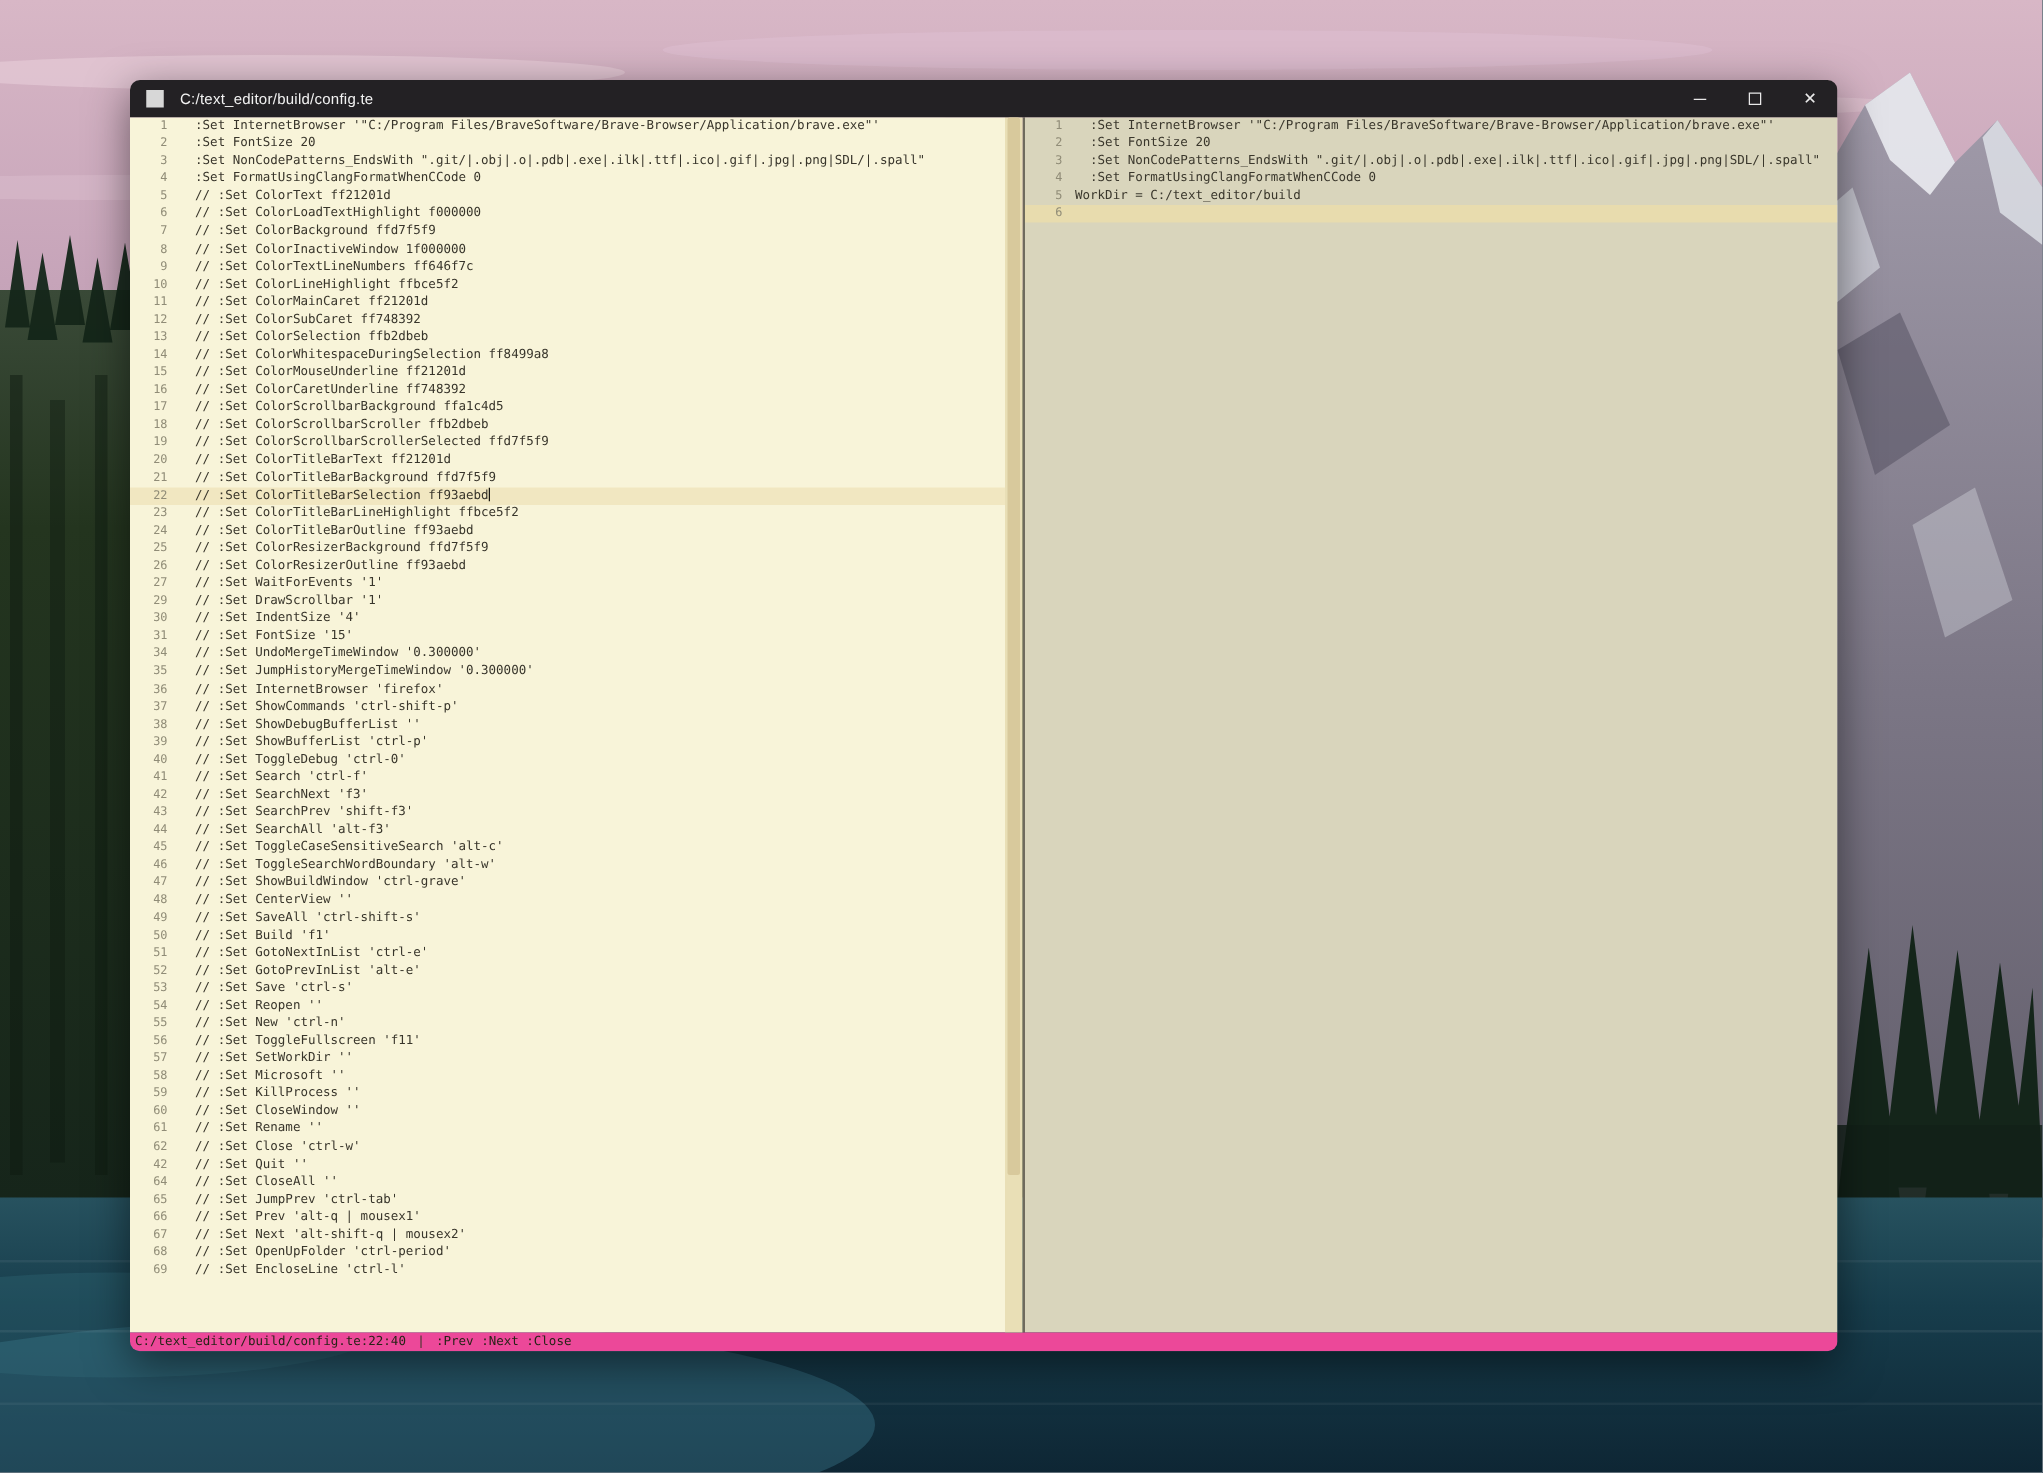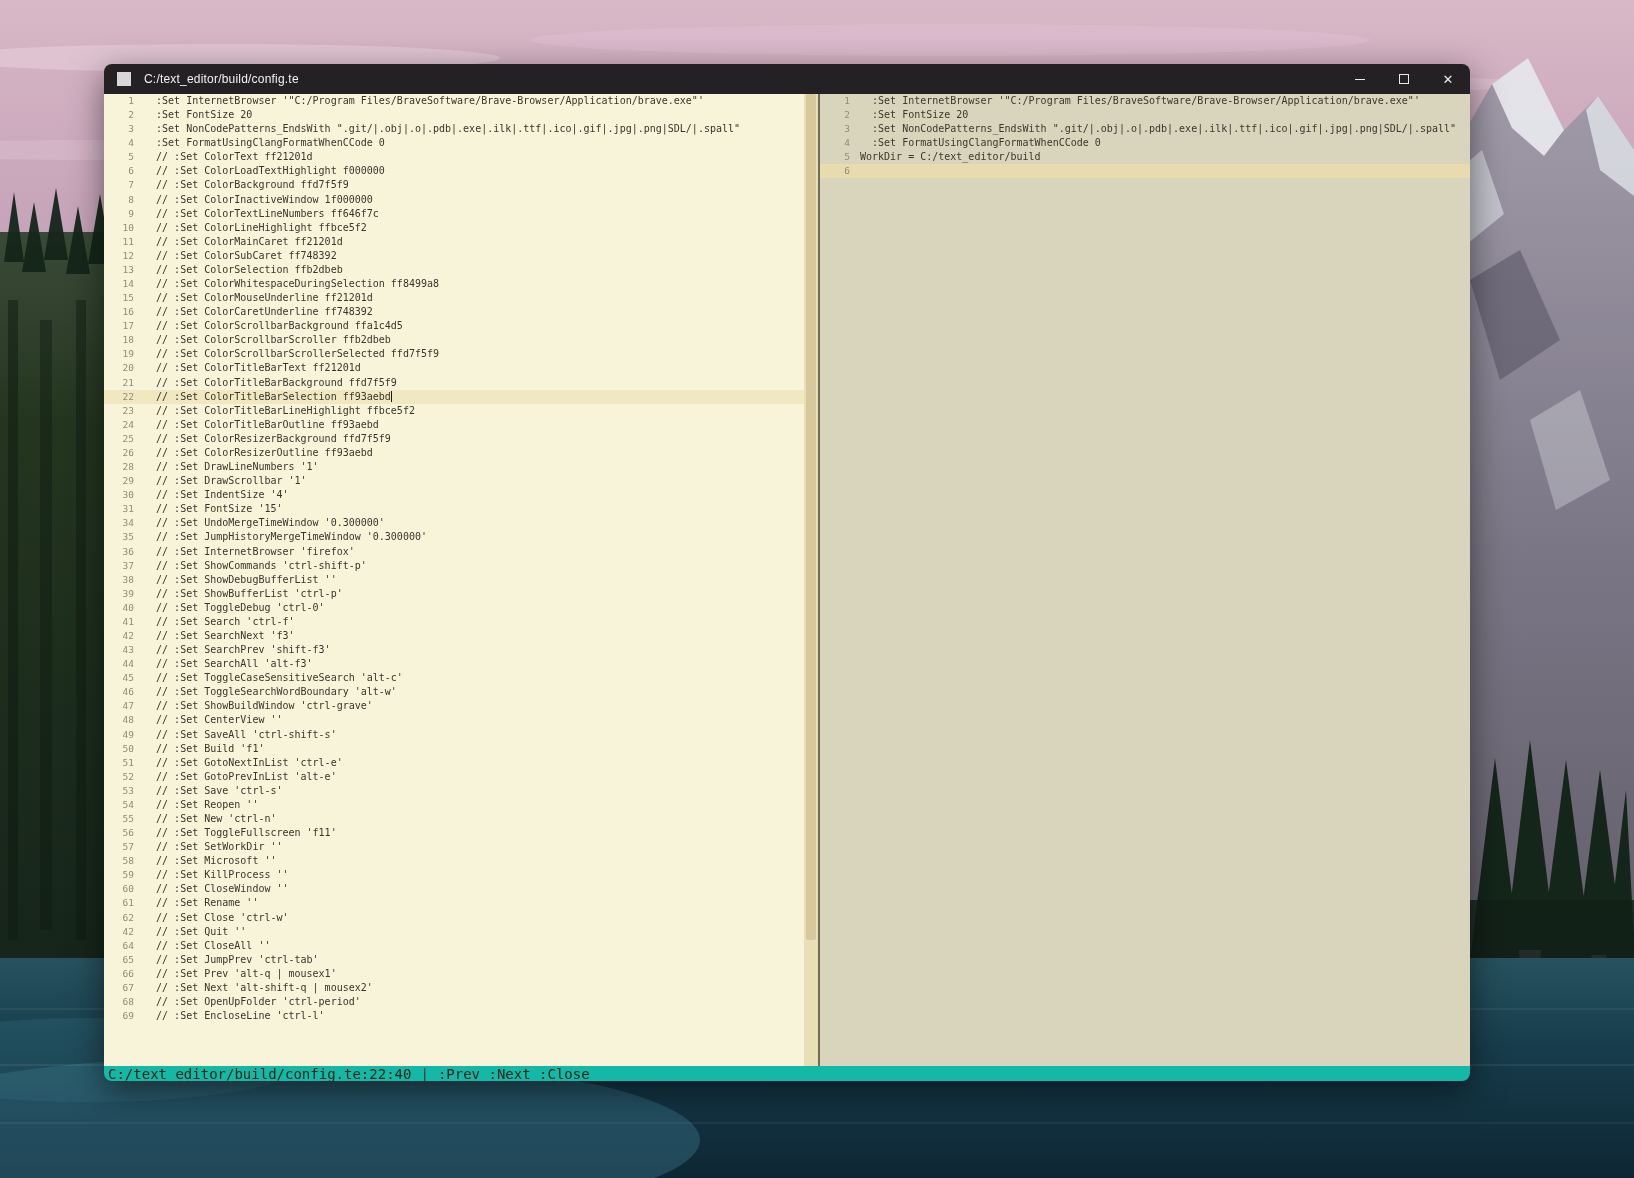--- a/index.html
+++ b/index.html
@@ -39,22 +39,22 @@
 
   .row { display:flex; height:14.08px; line-height:14.08px; align-items:stretch; }
   .ln { flex:0 0 30px; width:30px; text-align:right; color:#908c77; font-size:9.5px; }
   .tx { white-space:pre; tab-size:2; padding-left:10px; overflow:hidden; }
   .pane.left  .row.current { background:#f1e7c1; }
   .pane.right .row.current { background:#e8dcae; }
   .caret { display:none; width:1.5px; height:11px; background:#1a1812; vertical-align:-2px; }
   .row.current .caret.show { display:inline-block; }
 
   .statusbar {
-    flex:0 0 15px; height:15px; background:#14b8a6; color:#272417;
-    font-family:"DejaVu Sans Mono", monospace; font-size:14px;
+    flex:0 0 15px; height:15px; background:#ec4899; color:#272417;
+    font-family:"DejaVu Sans Mono", monospace; font-size:10px;
     display:flex; align-items:center; padding-left:4px; white-space:pre;
   }
   .statusbar .sep { margin:0 9px; color:#3c3828; }
 </style>
 </head>
 <body>
 
 <div class="desktop">
 
   <svg class="scenery" viewBox="0 0 1634 1178" preserveAspectRatio="none" aria-hidden="true">
@@ -232,22 +232,22 @@
   </div>
             <div class="row">
     <span class="ln">25</span>
     <span class="tx"><span>	// :Set ColorResizerBackground ffd7f5f9</span></span>
   </div>
             <div class="row">
     <span class="ln">26</span>
     <span class="tx"><span>	// :Set ColorResizerOutline ff93aebd</span></span>
   </div>
             <div class="row">
-    <span class="ln">28</span>
-    <span class="tx"><span>	// :Set DrawLineNumbers '1'</span></span>
+    <span class="ln">27</span>
+    <span class="tx"><span>	// :Set WaitForEvents '1'</span></span>
   </div>
             <div class="row">
     <span class="ln">29</span>
     <span class="tx"><span>	// :Set DrawScrollbar '1'</span></span>
   </div>
             <div class="row">
     <span class="ln">30</span>
     <span class="tx"><span>	// :Set IndentSize '4'</span></span>
   </div>
             <div class="row">

